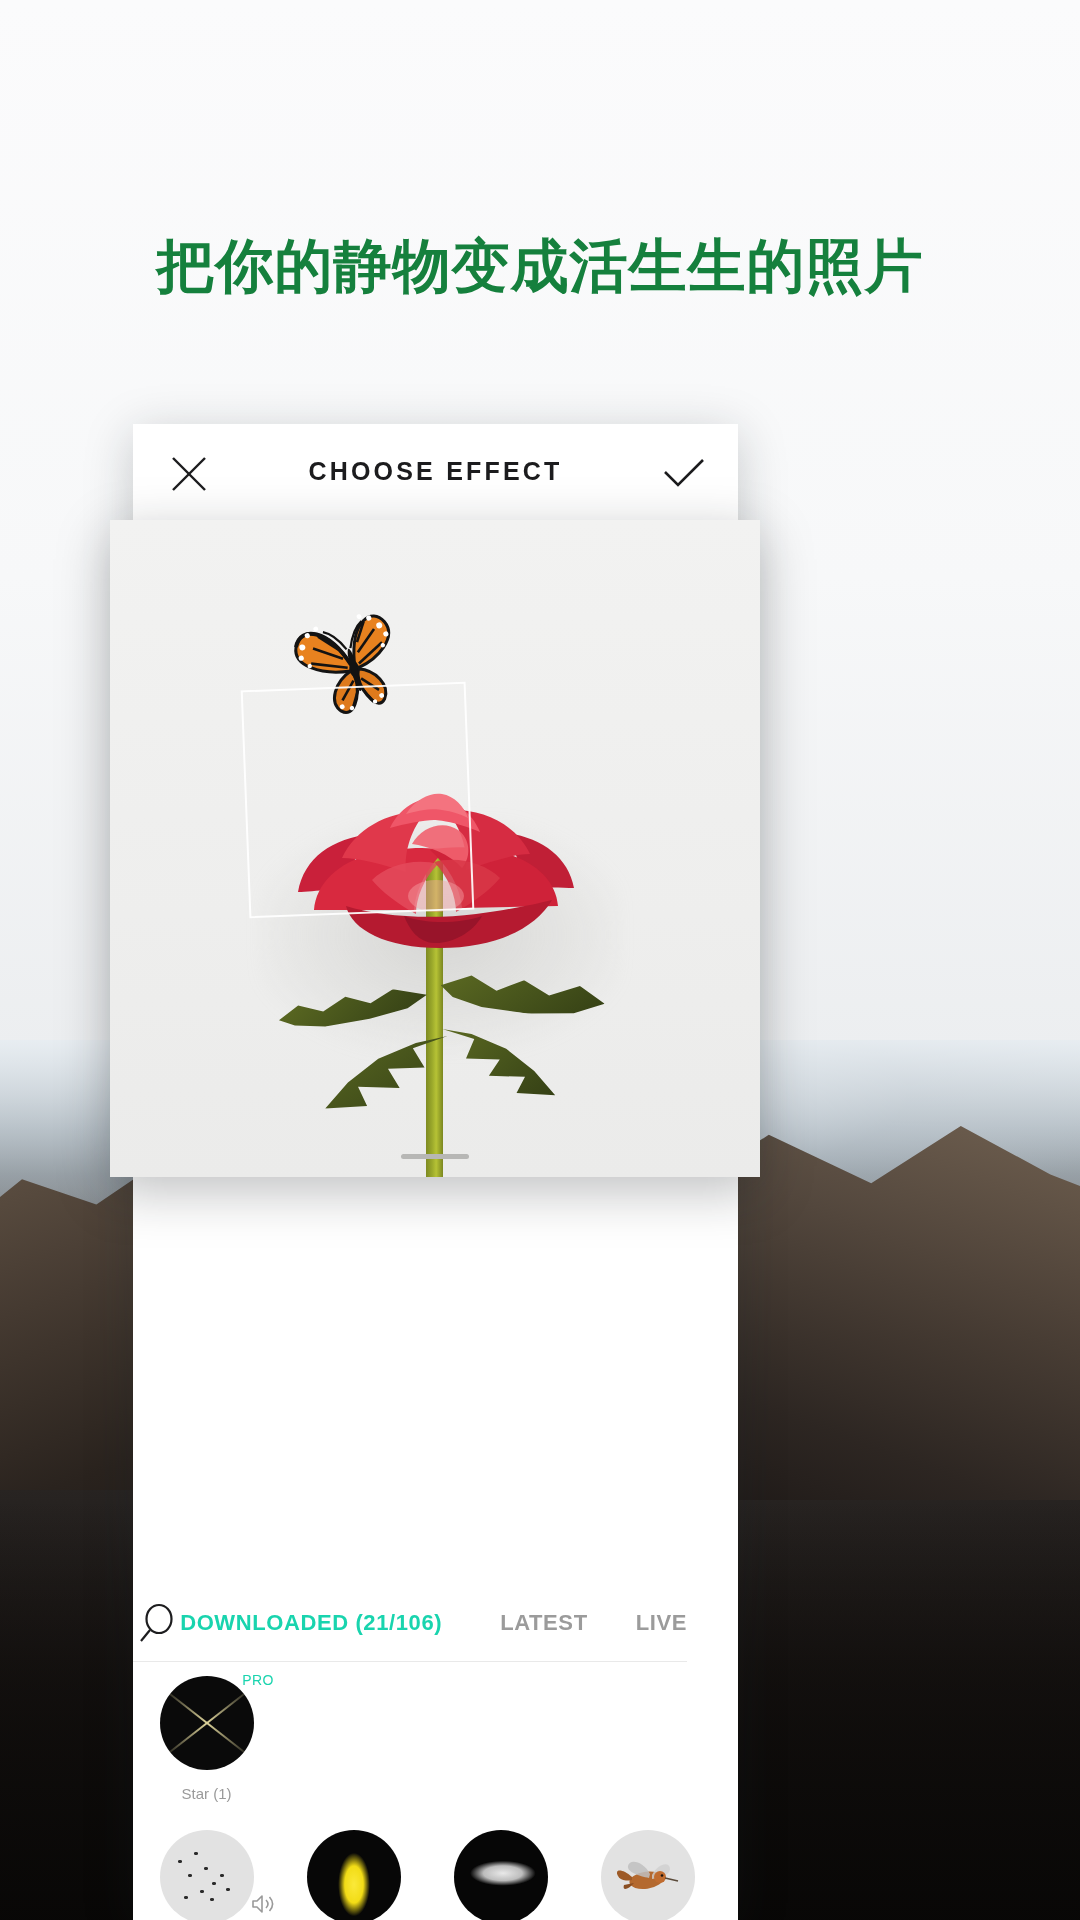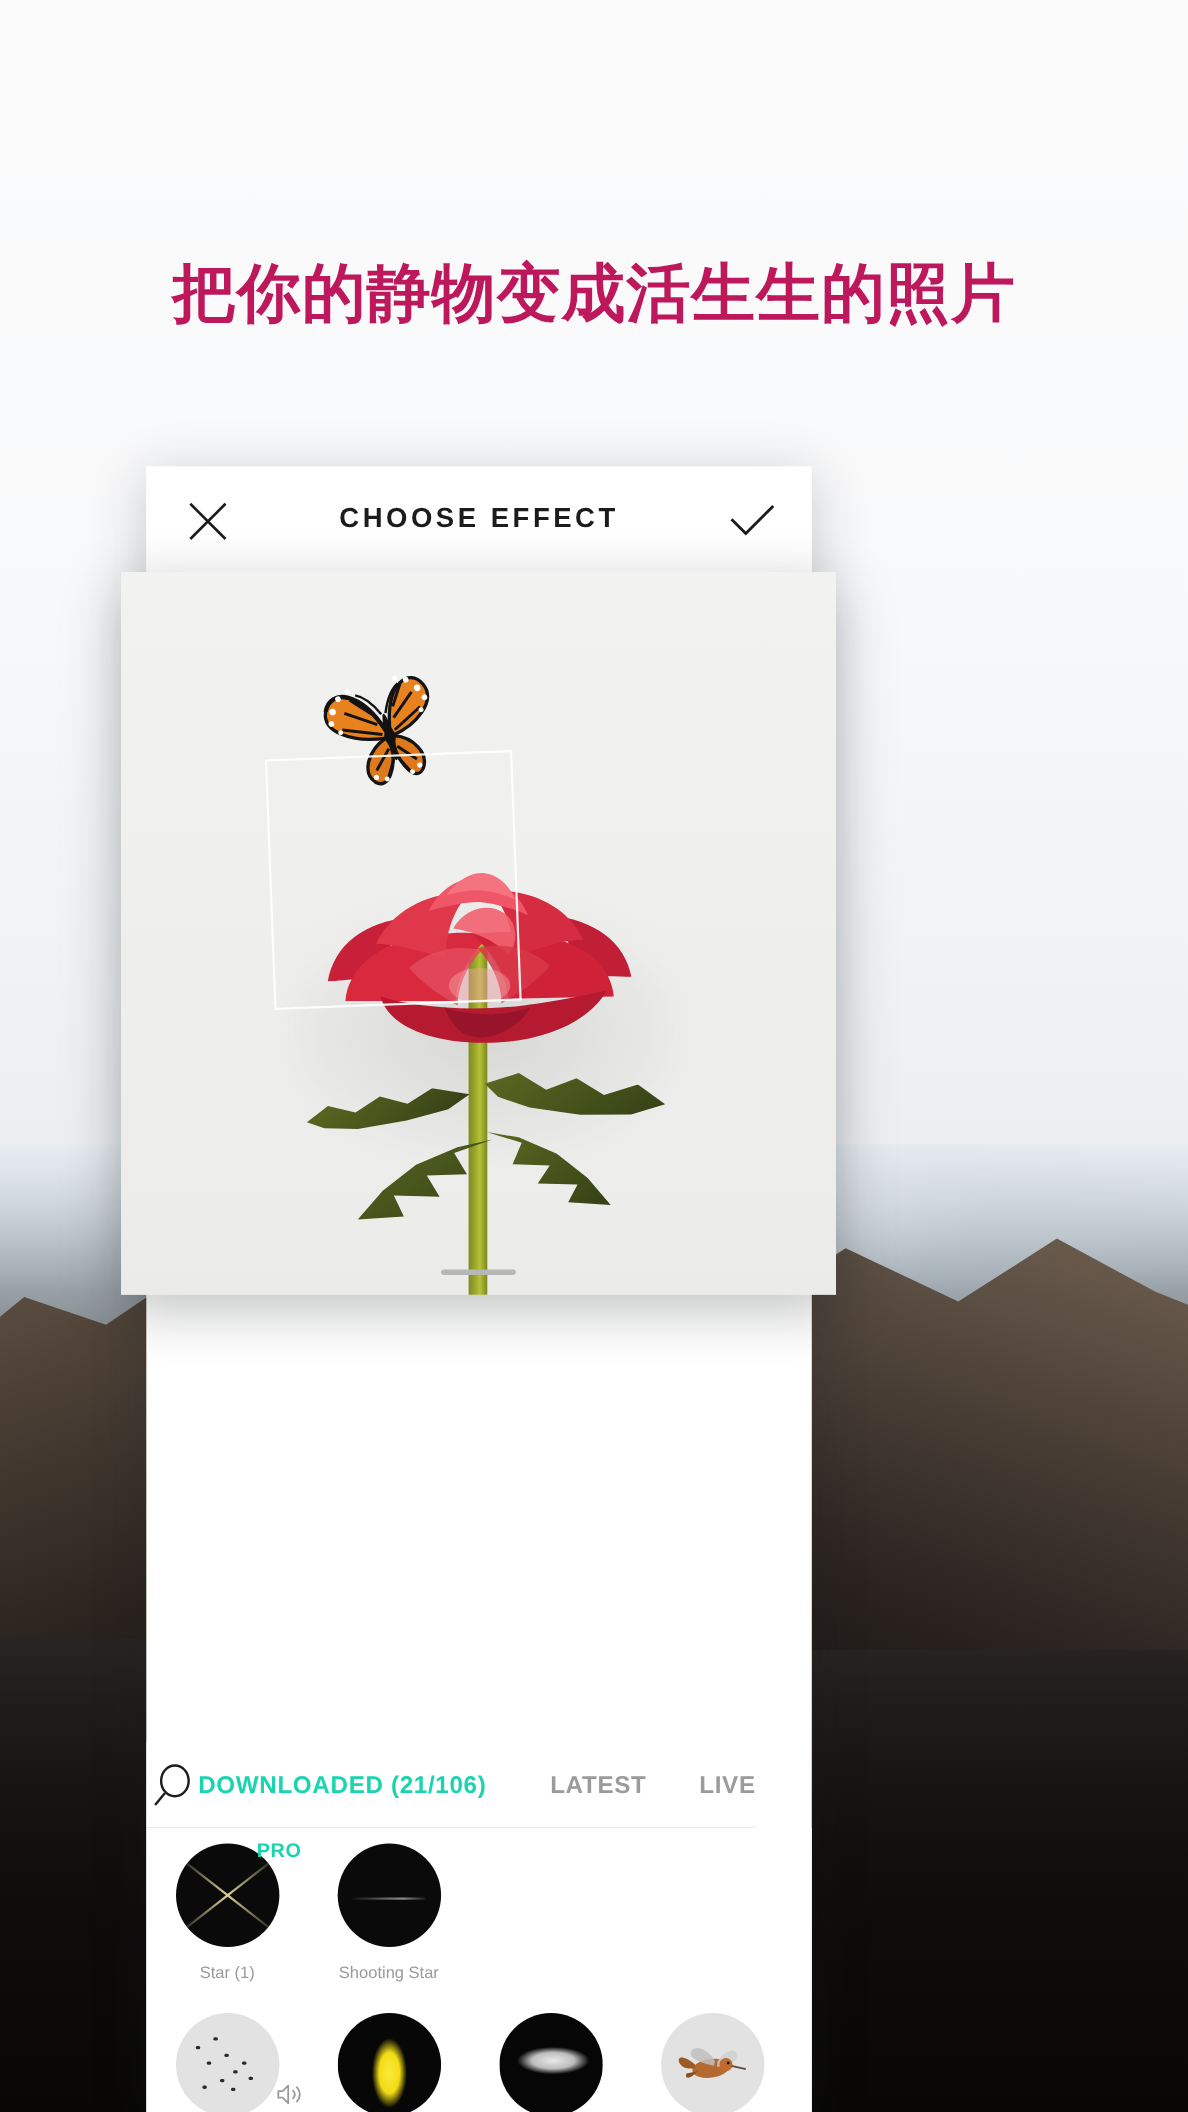--- a/index.html
+++ b/index.html
@@ -43,21 +43,21 @@
     background:linear-gradient(180deg, rgba(10,8,7,0) 0%, rgba(12,10,9,.75) 55%, rgba(8,7,6,.95) 100%);
   }
 
   
   #headline {
     position:absolute; left:0; top:232px; width:1080px;
     text-align:center;
     font-size:58px;
     font-weight:700;
     letter-spacing:1px;
-    color:#be185d;
+    color:#15803d;
     font-family:"DejaVu Sans","Liberation Sans",sans-serif;
     line-height:1.2;
   }
 
   
   #app-panel {
     position:absolute; left:133px; top:424px; width:605px; height:1496px;
     background:#ffffff;
     box-shadow:0 10px 46px rgba(25,30,35,.22);
     overflow:hidden;
@@ -171,21 +171,21 @@
     width:94px; height:94px; border-radius:50%; position:relative; overflow:hidden;
     background:#0a0a0a;
   }
   .fx-thumb.light { background:#e2e2e2; }
   .fx-thumb.selected { background:#e2e2e2; box-shadow:0 0 0 4px #19d4ae; }
   .fx-label {
     margin-top:15px; font-size:15px; color:#9a9a9a; white-space:nowrap;
   }
   .pro-badge {
     position:absolute; top:-4px; right:6px;
-    font-size:18px; font-weight:700; color:#19d4ae; letter-spacing:.5px;
+    font-size:14px; font-weight:400; color:#19d4ae; letter-spacing:.5px;
   }
   .sound-badge {
     position:absolute; right:4px; bottom:22px; width:26px; height:26px;
     display:flex; align-items:center; justify-content:center;
   }
   
   .art-star::before {
     content:""; position:absolute; left:50%; top:50%; width:116px; height:2px;
     background:linear-gradient(90deg,rgba(214,204,140,0) 0%,#ddd39a 50%,rgba(214,204,140,0) 100%);
     transform:translate(-50%,-50%) rotate(38deg);
@@ -262,24 +262,20 @@
   <div id="effects-grid">
 
     <div class="fx-row r1">
 
       <div class="fx-cell">
         <div class="fx-thumb art-star"></div>
         <div class="pro-badge">PRO</div>
         <div class="fx-label">Star (1)</div>
       </div>
 
-      <div class="fx-cell">
-        <div class="fx-thumb art-shoot"></div>
-        <div class="fx-label">Shooting Star</div>
-      </div>
 
 
     </div>
 
     <div class="fx-row r2">
 
       <div class="fx-cell">
         <div class="fx-thumb light art-birds">
           <span style="left:18px;top:30px"></span>
             <span style="left:34px;top:22px"></span>

